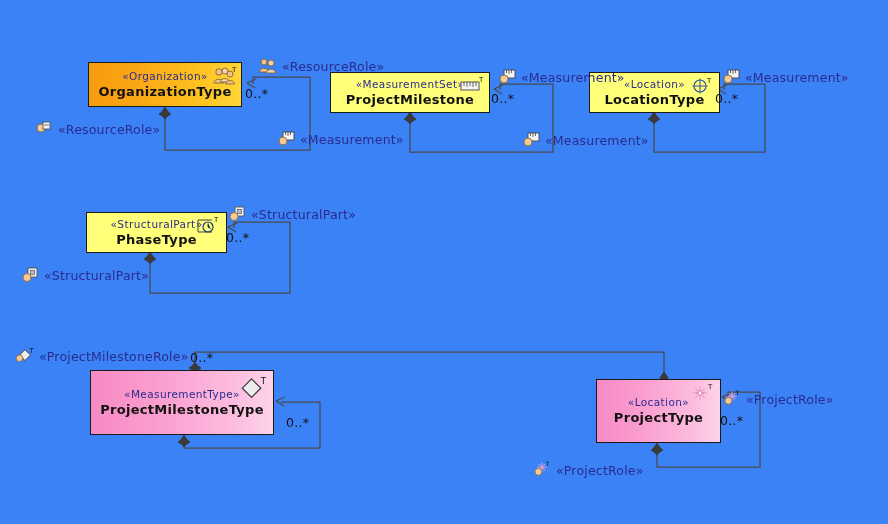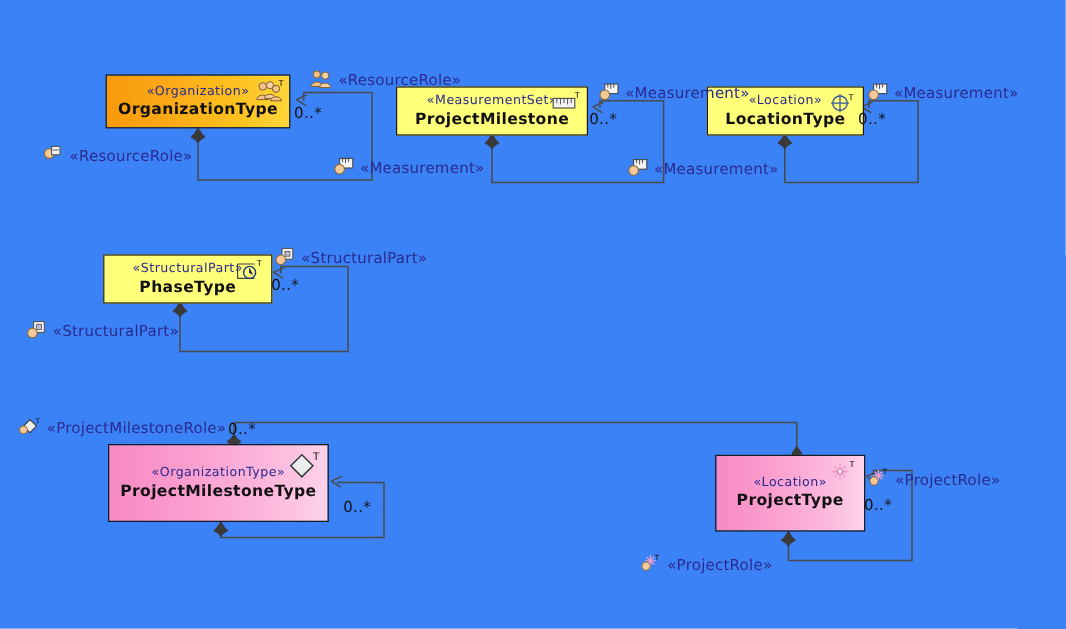--- a/index.html
+++ b/index.html
@@ -198,21 +198,21 @@
     <svg class="box-icon" viewBox="0 0 26 20">
       <path d="M2,4 L2,16 L16,16" fill="none" stroke="#444" stroke-width="1"></path>
       <path d="M2,4 L16,4" stroke="#444" stroke-width="1"></path>
       <circle cx="12" cy="11" r="5" fill="none" stroke="#1a3a7a" stroke-width="1.2"></circle>
       <path d="M12,7.5 L12,11 L14.5,12.5" stroke="#1a3a7a" stroke-width="1"></path>
       <text x="18" y="6" font-size="7" fill="#111" font-family="DejaVu Sans, sans-serif">T</text>
     </svg>
   </div>
 
   <div class="uml-box box-pink" style="left:90px; top:370px; width:184px; height:65px;">
-    <div class="uml-stereo">«OrganizationType»</div>
+    <div class="uml-stereo">«MeasurementType»</div>
     <div class="uml-name">ProjectMilestoneType</div>
     <svg class="box-icon" viewBox="0 0 26 20" style="width:30px;height:24px;top:4px;right:3px;">
       <path d="M10,3 L18,11 L10,19 L2,11 Z" fill="#ededed" stroke="#3a3a3a" stroke-width="1.1"></path>
       <text x="18" y="7" font-size="7.5" fill="#111" font-family="DejaVu Sans, sans-serif">T</text>
     </svg>
   </div>
 
   <div class="uml-box box-pink" style="left:596px; top:379px; width:125px; height:64px;">
     <div class="uml-stereo">«Location»</div>
     <div class="uml-name">ProjectType</div>

